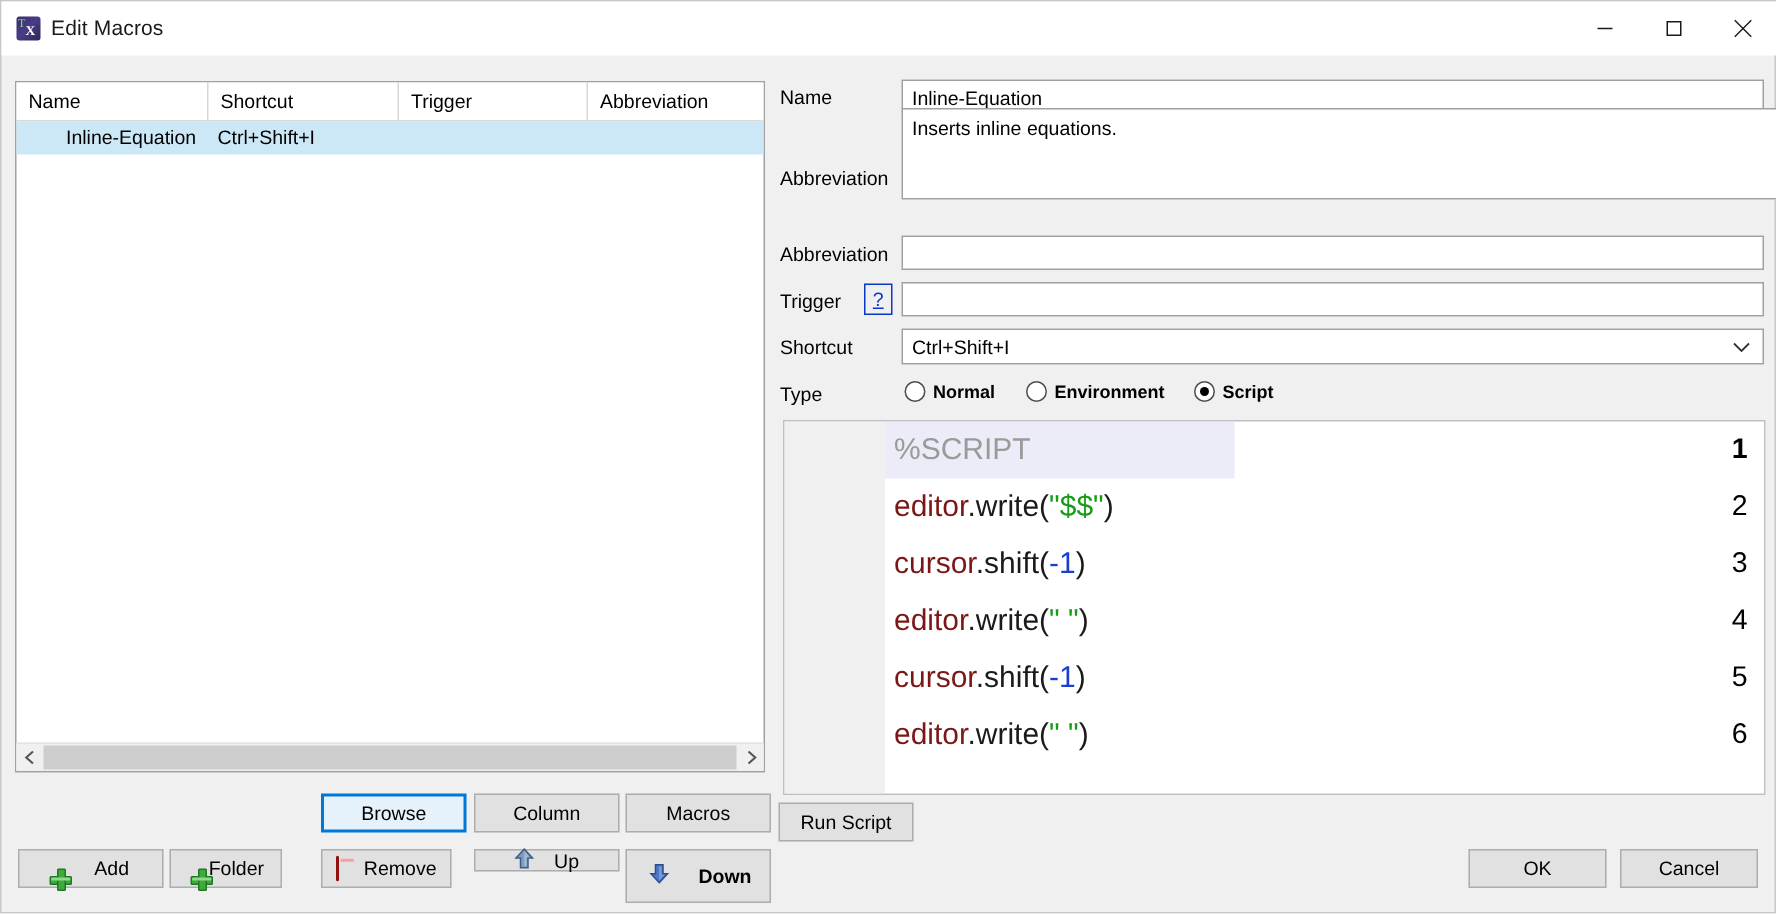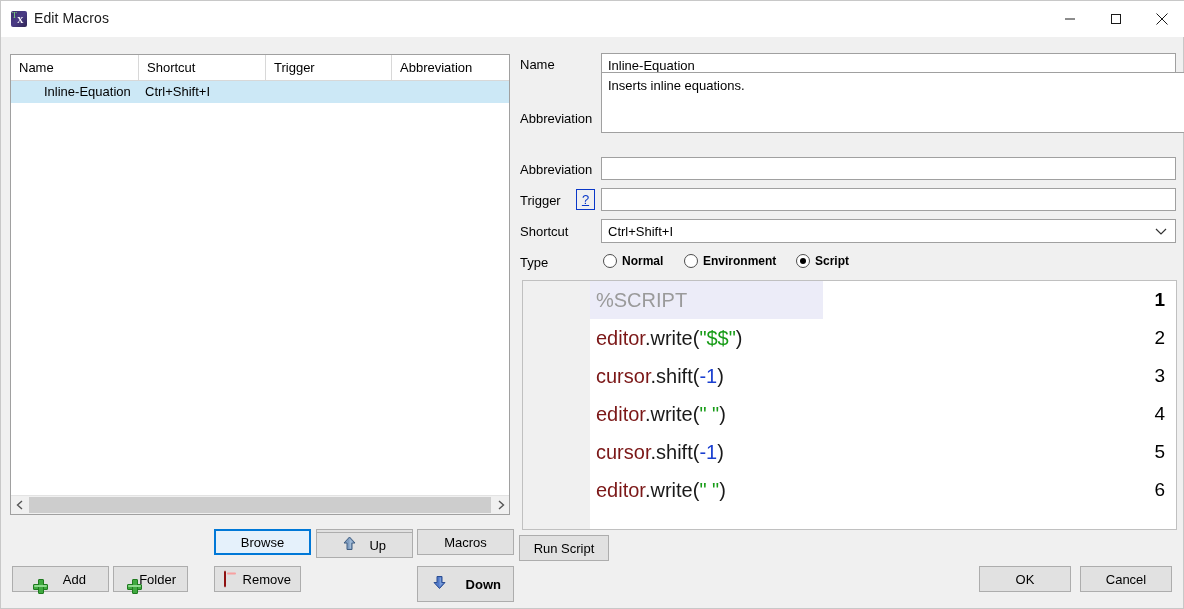--- a/index.html
+++ b/index.html
@@ -244,21 +244,21 @@
       <span class="plus"><i class="h"></i><i class="v"></i><i class="hi"></i></span>
     </span>
     <div class="bl" style="right:11px;">Folder</div>
   </div>
   <div class="btn hasicon" style="left:213px;top:565px;width:87px;height:26px;">
     <span class="ico" style="left:9px;">
       <span class="minus-pill"><i></i></span>
     </span>
     <div class="bl" style="right:9px;">Remove</div>
   </div>
-  <div class="btn hasicon" style="left:315px;top:531px;width:97px;height:26px;">
+  <div class="btn hasicon" style="left:315px;top:565px;width:97px;height:15px;">
     <span class="ico" style="left:25px;">
       <svg width="15" height="15" viewBox="0 0 15 15">
         <polygon points="7.5,1 13,7 10,7 10,13.5 5,13.5 5,7 2,7" fill="#7e9cc0" stroke="#3f5d80" stroke-width="1"></polygon>
         <polygon points="7.5,2.5 11,6.5 9,6.5 9,12.5 7.5,12.5" fill="#aec6de" opacity="0.75"></polygon>
       </svg>
     </span>
     <div class="bl" style="right:26px;">Up</div>
   </div>
   <div class="btn hasicon" style="left:416px;top:565px;width:97px;height:36px;font-weight:bold;">
     <span class="ico" style="left:14px;">

